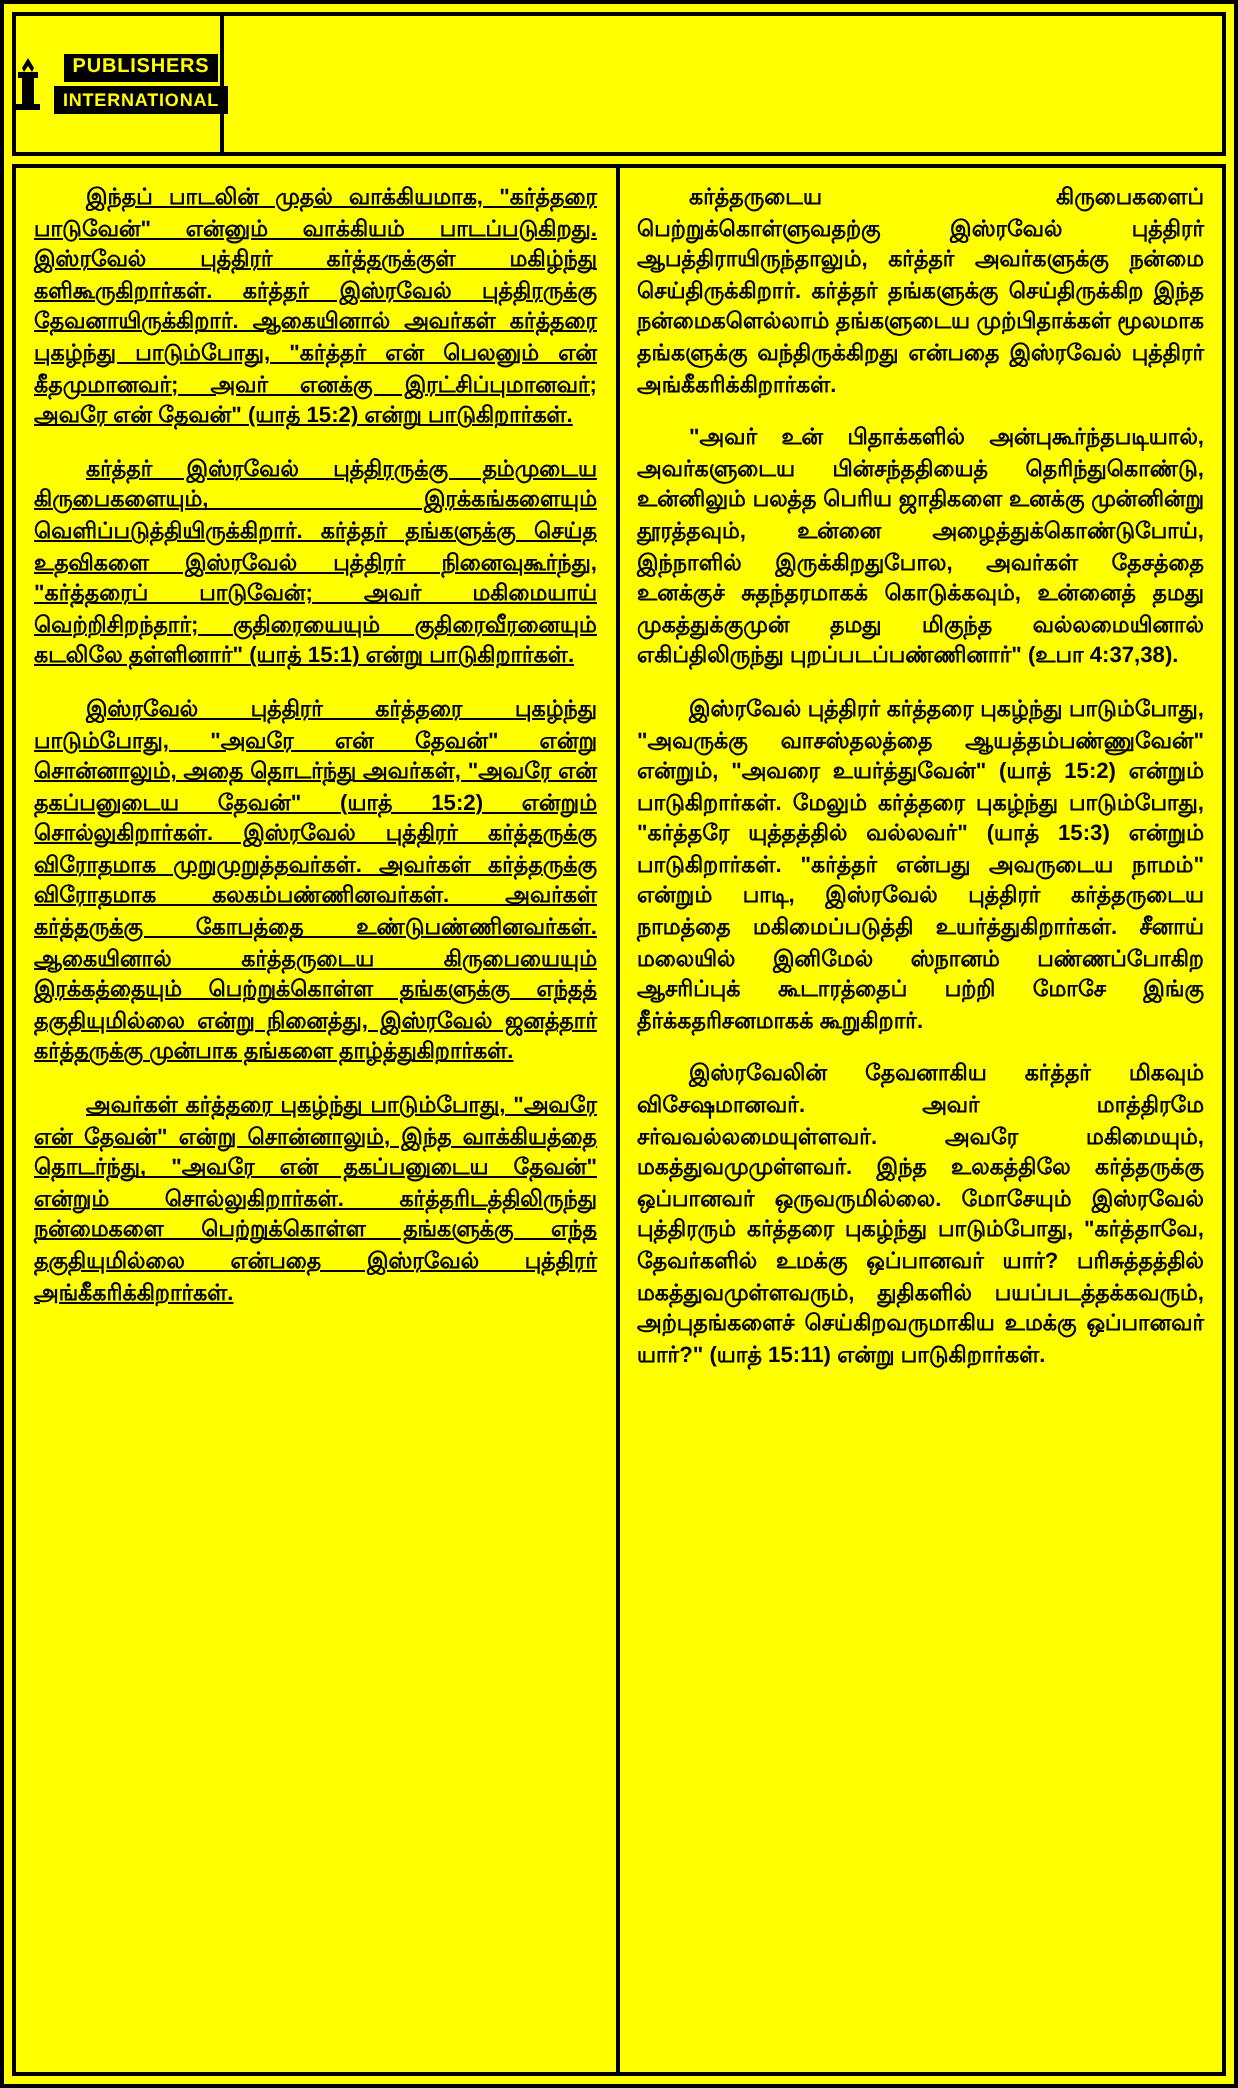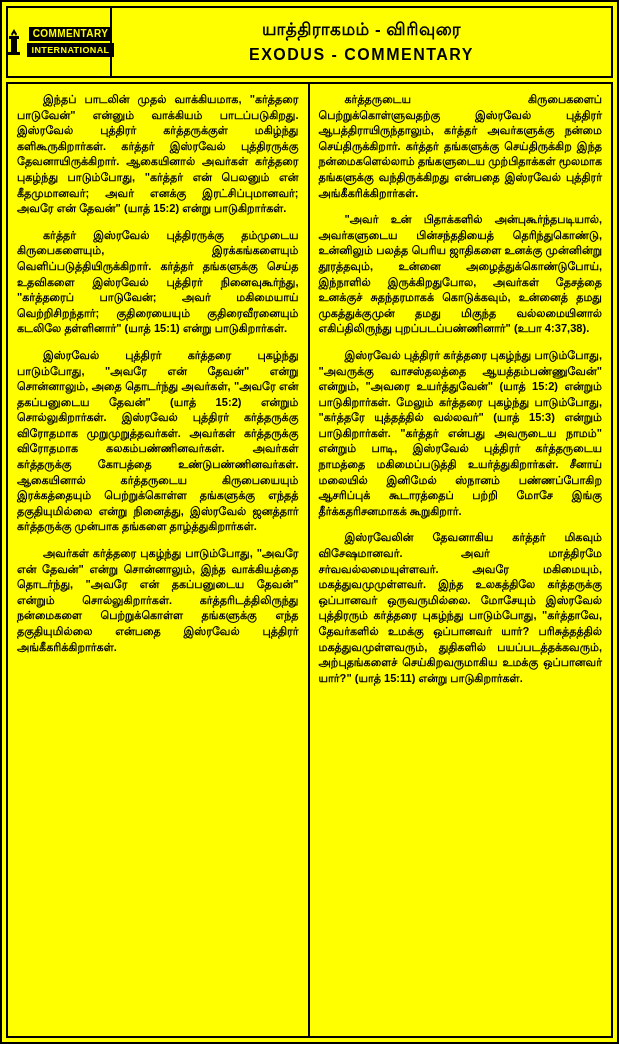--- a/index.html
+++ b/index.html
@@ -114,20 +114,21 @@
     box-sizing: border-box;
   }
   .col {
     flex: 1 1 50%;
     padding: 8px 9px 6px 9px;
     box-sizing: border-box;
     overflow: hidden;
   }
   .col.left {
     border-right: 2px solid #000000;
+    text-decoration: underline;
   }
   .para {
     font-size: 11.1px;
     line-height: 15.6px;
     color: #000000;
     text-align: justify;
     text-justify: inter-word;
     margin: 0 0 11px 0;
     text-indent: 26px;
     font-weight: 600;
@@ -145,30 +146,26 @@
 
     <div class="logo-box">
       <div class="logo-row">
         <svg class="logo-mark" viewBox="0 0 20 26">
           <rect x="7" y="9" width="6" height="16" fill="#000"></rect>
           <path d="M10 0 L13 5 L12 7 L10 4 L8 7 L7 5 Z" fill="#000"></path>
           <rect x="5" y="7" width="10" height="3" fill="#000"></rect>
           <rect x="4" y="23" width="12" height="3" fill="#000"></rect>
         </svg>
         <div class="logo-stack">
-          <div class="logo-band">COMMENTARY</div>
+          <div class="logo-band">PUBLISHERS</div>
           <div class="logo-band small">INTERNATIONAL</div>
         </div>
       </div>
     </div>
 
-    <div class="title-box">
-      <div class="title-tamil">யாத்திராகமம் - விரிவுரை</div>
-      <div class="title-english">EXODUS  -  COMMENTARY</div>
-    </div>
 
 
   </div>
 
   <div class="body-area">
 
     <div class="col left">
       <p class="para">இந்தப் பாடலின் முதல் வாக்கியமாக, "கர்த்தரை பாடுவேன்" என்னும் வாக்கியம் பாடப்படுகிறது. இஸ்ரவேல் புத்திரர் கர்த்தருக்குள் மகிழ்ந்து களிகூருகிறார்கள். கர்த்தர் இஸ்ரவேல் புத்திரருக்கு தேவனாயிருக்கிறார். ஆகையினால் அவர்கள் கர்த்தரை புகழ்ந்து பாடும்போது, "கர்த்தர் என் பெலனும் என் கீதமுமானவர்; அவர் எனக்கு இரட்சிப்புமானவர்; அவரே என் தேவன்" (யாத் 15:2) என்று பாடுகிறார்கள்.</p>
       <p class="para">கர்த்தர் இஸ்ரவேல் புத்திரருக்கு தம்முடைய கிருபைகளையும், இரக்கங்களையும் வெளிப்படுத்தியிருக்கிறார். கர்த்தர் தங்களுக்கு செய்த உதவிகளை இஸ்ரவேல் புத்திரர் நினைவுகூர்ந்து, "கர்த்தரைப் பாடுவேன்; அவர் மகிமையாய் வெற்றிசிறந்தார்; குதிரையையும் குதிரைவீரனையும் கடலிலே தள்ளினார்" (யாத் 15:1) என்று பாடுகிறார்கள்.</p>
       <p class="para">இஸ்ரவேல் புத்திரர் கர்த்தரை புகழ்ந்து பாடும்போது, "அவரே என் தேவன்" என்று சொன்னாலும், அதை தொடர்ந்து அவர்கள், "அவரே என் தகப்பனுடைய தேவன்" (யாத் 15:2) என்றும் சொல்லுகிறார்கள். இஸ்ரவேல் புத்திரர் கர்த்தருக்கு விரோதமாக முறுமுறுத்தவர்கள். அவர்கள் கர்த்தருக்கு விரோதமாக கலகம்பண்ணினவர்கள். அவர்கள் கர்த்தருக்கு கோபத்தை உண்டுபண்ணினவர்கள். ஆகையினால் கர்த்தருடைய கிருபையையும் இரக்கத்தையும் பெற்றுக்கொள்ள தங்களுக்கு எந்தத் தகுதியுமில்லை என்று நினைத்து, இஸ்ரவேல் ஜனத்தார் கர்த்தருக்கு முன்பாக தங்களை தாழ்த்துகிறார்கள்.</p>

